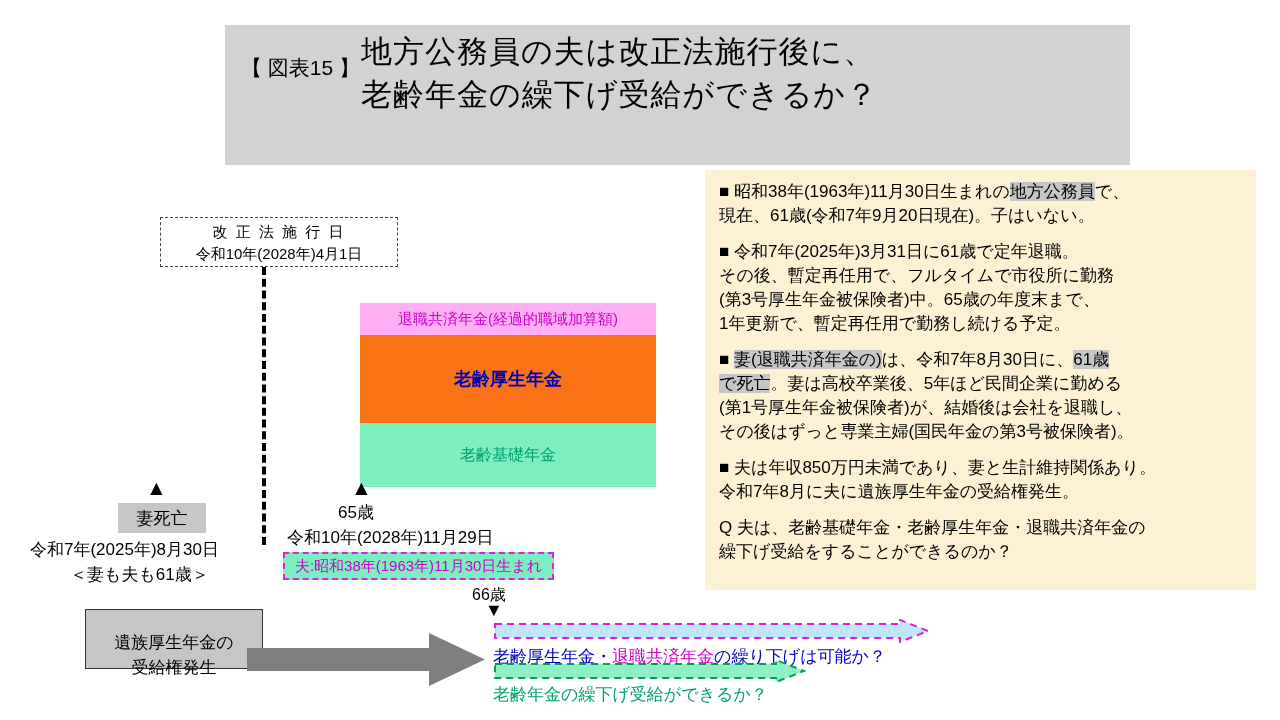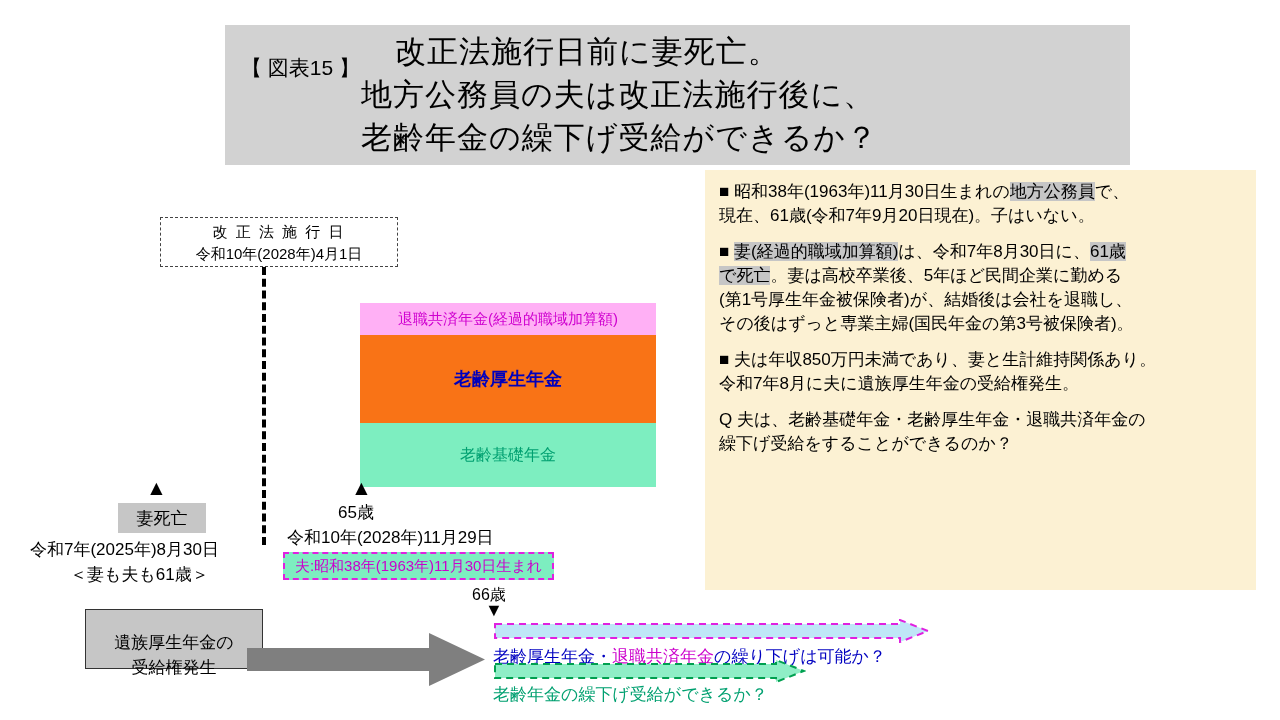--- a/index.html
+++ b/index.html
@@ -62,21 +62,20 @@
   .big-arrow { position:absolute; left:247px; top:631px; }
 </style>
 </head>
 <body>
 
 <div class="stage">
 
   <div class="title-box">
     <div class="fig-label">【 図表15 】</div>
     <div class="title-lines">
-      <div class="tl1">改正法施行日前に妻死亡。</div>
       <div>地方公務員の夫は改正法施行後に、</div>
       <div>老齢年金の繰下げ受給ができるか？</div>
     </div>
   </div>
 
   <div class="law-box">
     <div class="law-line1">改 正 法 施 行 日</div>
     <div>令和10年(2028年)4月1日</div>
   </div>
 
@@ -101,21 +100,25 @@
 
   <span class="tri tri-65">▲</span>
   <div class="age65-label">65歳</div>
   <div class="age65-date">令和10年(2028年)11月29日</div>
 
   <div class="husband-box">夫:昭和38年(1963年)11月30日生まれ</div>
 
   <div class="panel">
     <p><span>■ 昭和38年(1963年)11月30日生まれの</span><span class="hl">地方公務員</span><span>で、
 現在、61歳(令和7年9月20日現在)。子はいない。</span></p>
-    <p><span>■ </span><span class="hl">妻(経過的職域加算額)</span><span>は、令和7年8月30日に、</span><span class="hl">61歳
+    <p><span>■ 令和7年(2025年)3月31日に61歳で定年退職。
+その後、暫定再任用で、フルタイムで市役所に勤務
+(第3号厚生年金被保険者)中。65歳の年度末まで、
+1年更新で、暫定再任用で勤務し続ける予定。</span></p>
+    <p><span>■ </span><span class="hl">妻(退職共済年金の)</span><span>は、令和7年8月30日に、</span><span class="hl">61歳
 で死亡</span><span>。妻は高校卒業後、5年ほど民間企業に勤める
 (第1号厚生年金被保険者)が、結婚後は会社を退職し、
 その後はずっと専業主婦(国民年金の第3号被保険者)。</span></p>
     <p><span>■ 夫は年収850万円未満であり、妻と生計維持関係あり。
 令和7年8月に夫に遺族厚生年金の受給権発生。</span></p>
     <p><span>Q 夫は、老齢基礎年金・老齢厚生年金・退職共済年金の
 繰下げ受給をすることができるのか？</span></p>
   </div>
 
   <div class="age66">66歳</div>

